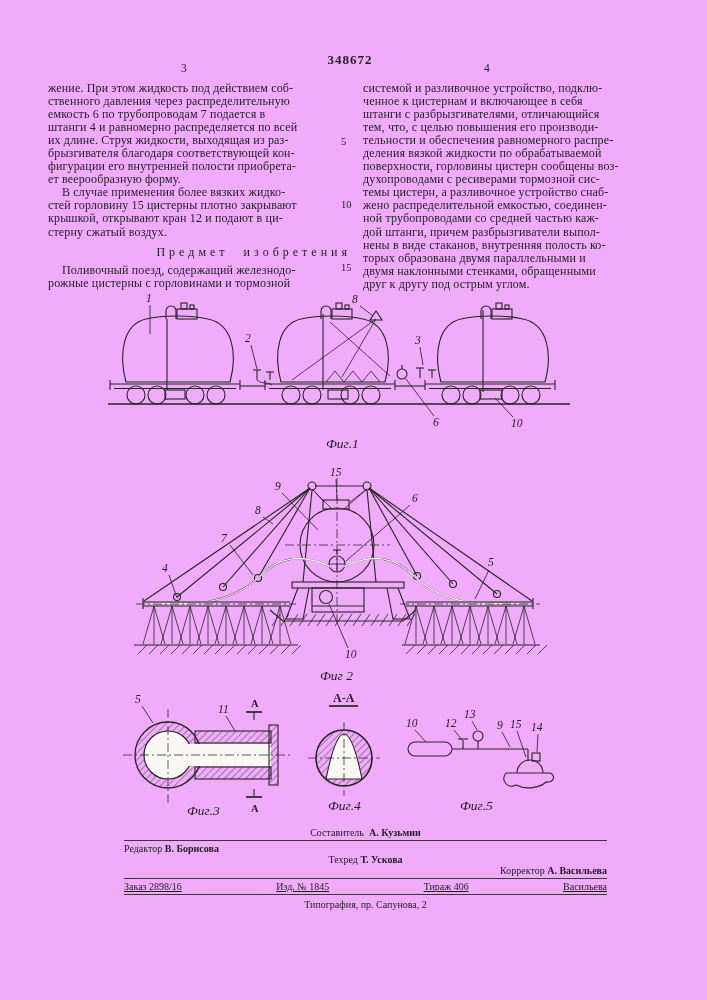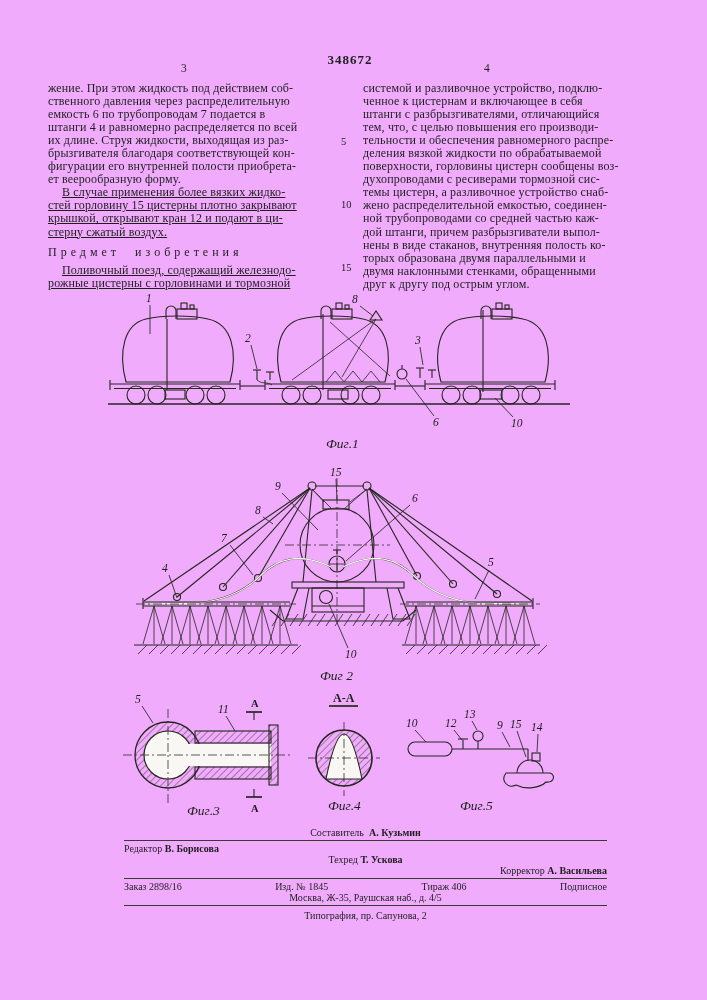--- a/index.html
+++ b/index.html
@@ -4,41 +4,41 @@
 <style>
   html,body{margin:0;padding:0;background:#e9e8e4;}
   .page{position:relative;width:707px;height:1000px;background:#f0abfc;overflow:hidden;
         font-family:"Liberation Serif",serif;color:#1e1e1c;}
   .patent-no{position:absolute;left:295px;top:52px;width:110px;text-align:center;
              font-size:13px;font-weight:bold;letter-spacing:1px;}
   .colnum{position:absolute;top:62px;font-size:11.5px;}
   .col{position:absolute;top:82px;font-size:12px;line-height:13.05px;text-align:justify;
        letter-spacing:.15px;}
   .para{white-space:pre-line;margin:0;}
-  .indent{text-indent:14px;text-decoration:underline;}
-  .claims-head{text-align:left;letter-spacing:4px;word-spacing:8px;margin:7px 0 5px;}
+  .indent{text-indent:14px;}
+  .claims-head{text-align:right;letter-spacing:4px;word-spacing:8px;margin:7px 0 5px;}
   .gutternum{position:absolute;left:341px;font-size:10.5px;}
   svg{position:absolute;overflow:visible;}
   svg .s{stroke:#26261f;fill:none;stroke-width:1.1;}
   svg .thin{stroke:#26261f;fill:none;stroke-width:.8;}
   svg .ldr{stroke:#26261f;fill:none;stroke-width:.85;}
   svg .thick{stroke:#26261f;fill:none;stroke-width:1.7;}
   svg .dd{stroke:#26261f;fill:none;stroke-width:.75;stroke-dasharray:9 3 2 3;}
   svg .pipehole{stroke:#f8f7f3;fill:none;stroke-width:1.3;}
   svg .lbl{font:italic 11.5px "Liberation Serif",serif;fill:#1e1e1c;}
   svg .cap{font:italic 13.5px "Liberation Serif",serif;fill:#1e1e1c;}
   svg .sec{font:bold 10.5px "Liberation Serif",serif;fill:#1e1e1c;}
   .footer{position:absolute;left:124px;top:827px;width:483px;font-size:10px;line-height:11px;}
   .footer .center{text-align:center;}
   .footer .rule{border-top:1px solid #3a3a35;height:0;margin:2px 0;}
   .footer .row3{display:flex;flex-direction:column;}
   .footer .row3 span:nth-child(1){flex:1;text-align:left;}
   .footer .row3 span:nth-child(2){flex:1;text-align:center;}
   .footer .row3 span:nth-child(3){flex:1;text-align:right;}
-  .footer .row4{display:flex;justify-content:space-between;}
+  .footer .row4{display:flex;justify-content:space-between;text-decoration:underline;}
   .footer b{font-weight:bold;}
   .typog{margin-top:4px;}
 </style>
 </head>
 <body>
 
 <div class="page">
 
   <div class="patent-no">348672</div>
   <div class="colnum" style="left:181px;">3</div>
@@ -325,20 +325,19 @@
     <div class="row3">
       <span><span>Редактор</span>&nbsp;<b>В. Борисова</b></span>
       <span><span>Техред</span>&nbsp;<b>Т. Ускова</b></span>
       <span><span>Корректор</span>&nbsp;<b>А. Васильева</b></span>
     </div>
     <div class="rule"></div>
     <div class="row4">
       <span>Заказ 2898/16</span>
       <span>Изд. № 1845</span>
       <span>Тираж 406</span>
-      <span>Подписное</span>
+      <span>Васильева</span>
     </div>
-    <div class="center">Москва, Ж-35, Раушская наб., д. 4/5</div>
     <div class="rule"></div>
     <div class="center typog">Типография, пр. Сапунова, 2</div>
   </div>
 
 </div>
 
 </body></html>

